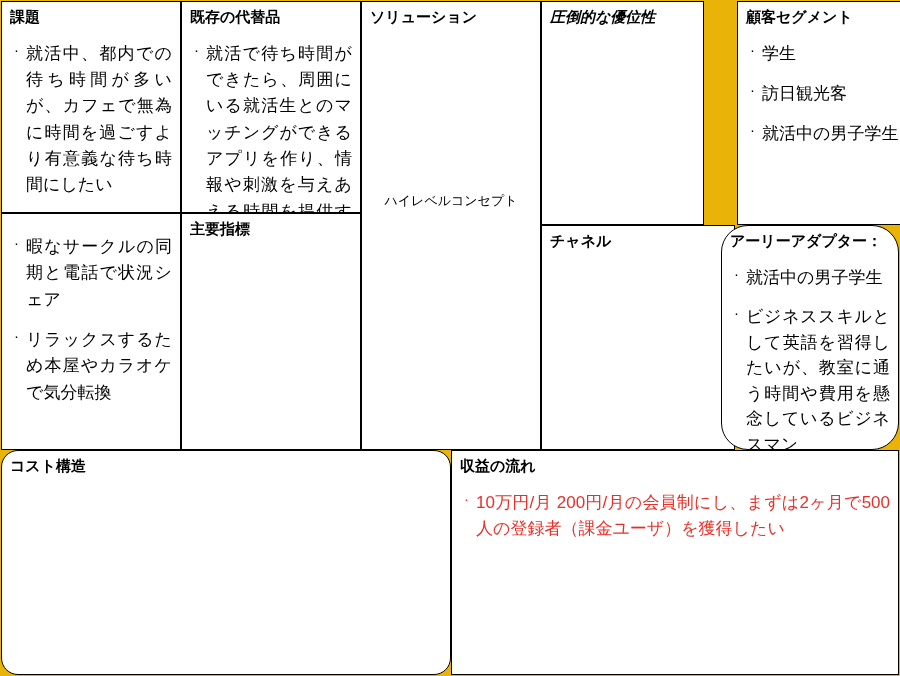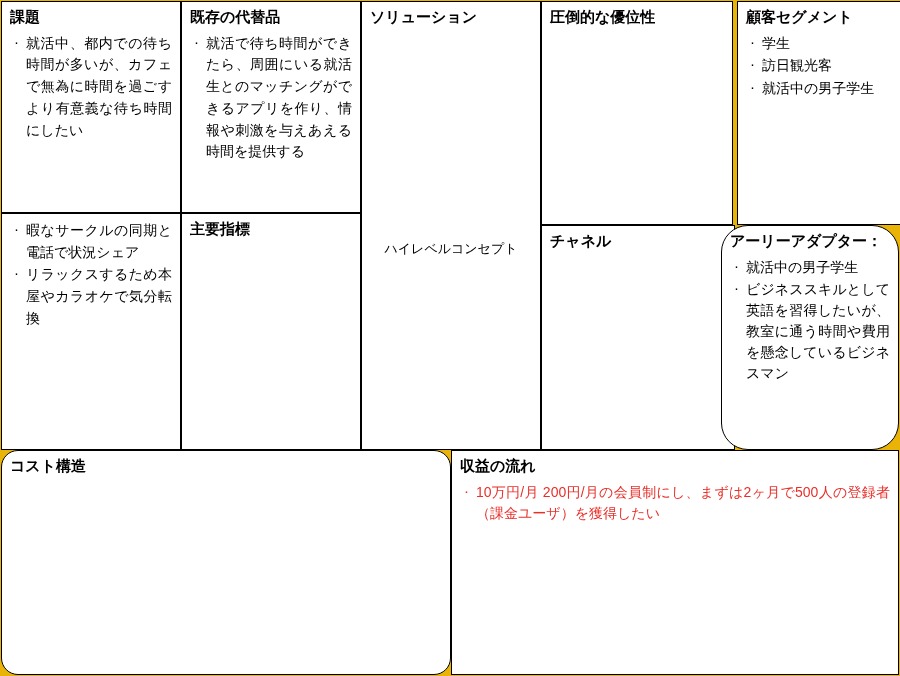--- a/index.html
+++ b/index.html
@@ -33,25 +33,26 @@
     margin: 0 0 6px 0;
     white-space: pre-wrap;
   }
   ul.bullets {
     list-style: none;
     margin: 0;
     padding: 0;
   }
   ul.bullets li {
     position: relative;
-    font-size: 14px;
+    font-size: 17px;
     line-height: 1.55;
     padding-left: 16px;
     margin-bottom: 1px;
     text-align: justify;
+    margin-top: 14px;
   }
   ul.bullets li:before {
     content: "\00b7";
     position: absolute;
     left: 4px;
     top: -1px;
     font-size: 15px;
     line-height: 1.35;
   }
   ul.bullets.tight li {
@@ -63,21 +64,20 @@
   .revenue li:before {
     color: #e8302a;
   }
   .center-note {
     position: absolute;
     left: 0;
     right: 0;
     text-align: center;
     font-size: 13px;
     font-weight: normal;
-    margin-top: 48px;
   }
 </style>
 </head>
 <body>
 
 <div id="canvas">
 
   <div class="cell" style="left:1px; top:1px; width:180px; height:212px;">
     <div class="cell-title">課題</div>
     <ul class="bullets">
@@ -103,21 +103,21 @@
     <div class="cell-title">主要指標</div>
     <ul class="bullets"></ul>
   </div>
 
   <div class="cell" style="left:361px; top:1px; width:180px; height:449px;">
     <div class="cell-title">ソリューション</div>
     <ul class="bullets"></ul>
     <div class="center-note" style="top:190px;">ハイレベルコンセプト</div>
   </div>
 
-  <div class="cell" style="left:541px; top:1px; width:192px; height:224px;">
+  <div class="cell" style="left:541px; top:1px; width:163px; height:224px;font-style:italic;">
     <div class="cell-title">圧倒的な優位性</div>
     <ul class="bullets"></ul>
   </div>
 
   <div class="cell" style="left:541px; top:225px; width:194px; height:225px;">
     <div class="cell-title">チャネル</div>
     <ul class="bullets"></ul>
   </div>
 
   <div class="cell" style="left:737px; top:1px; width:178px; height:224px;">

